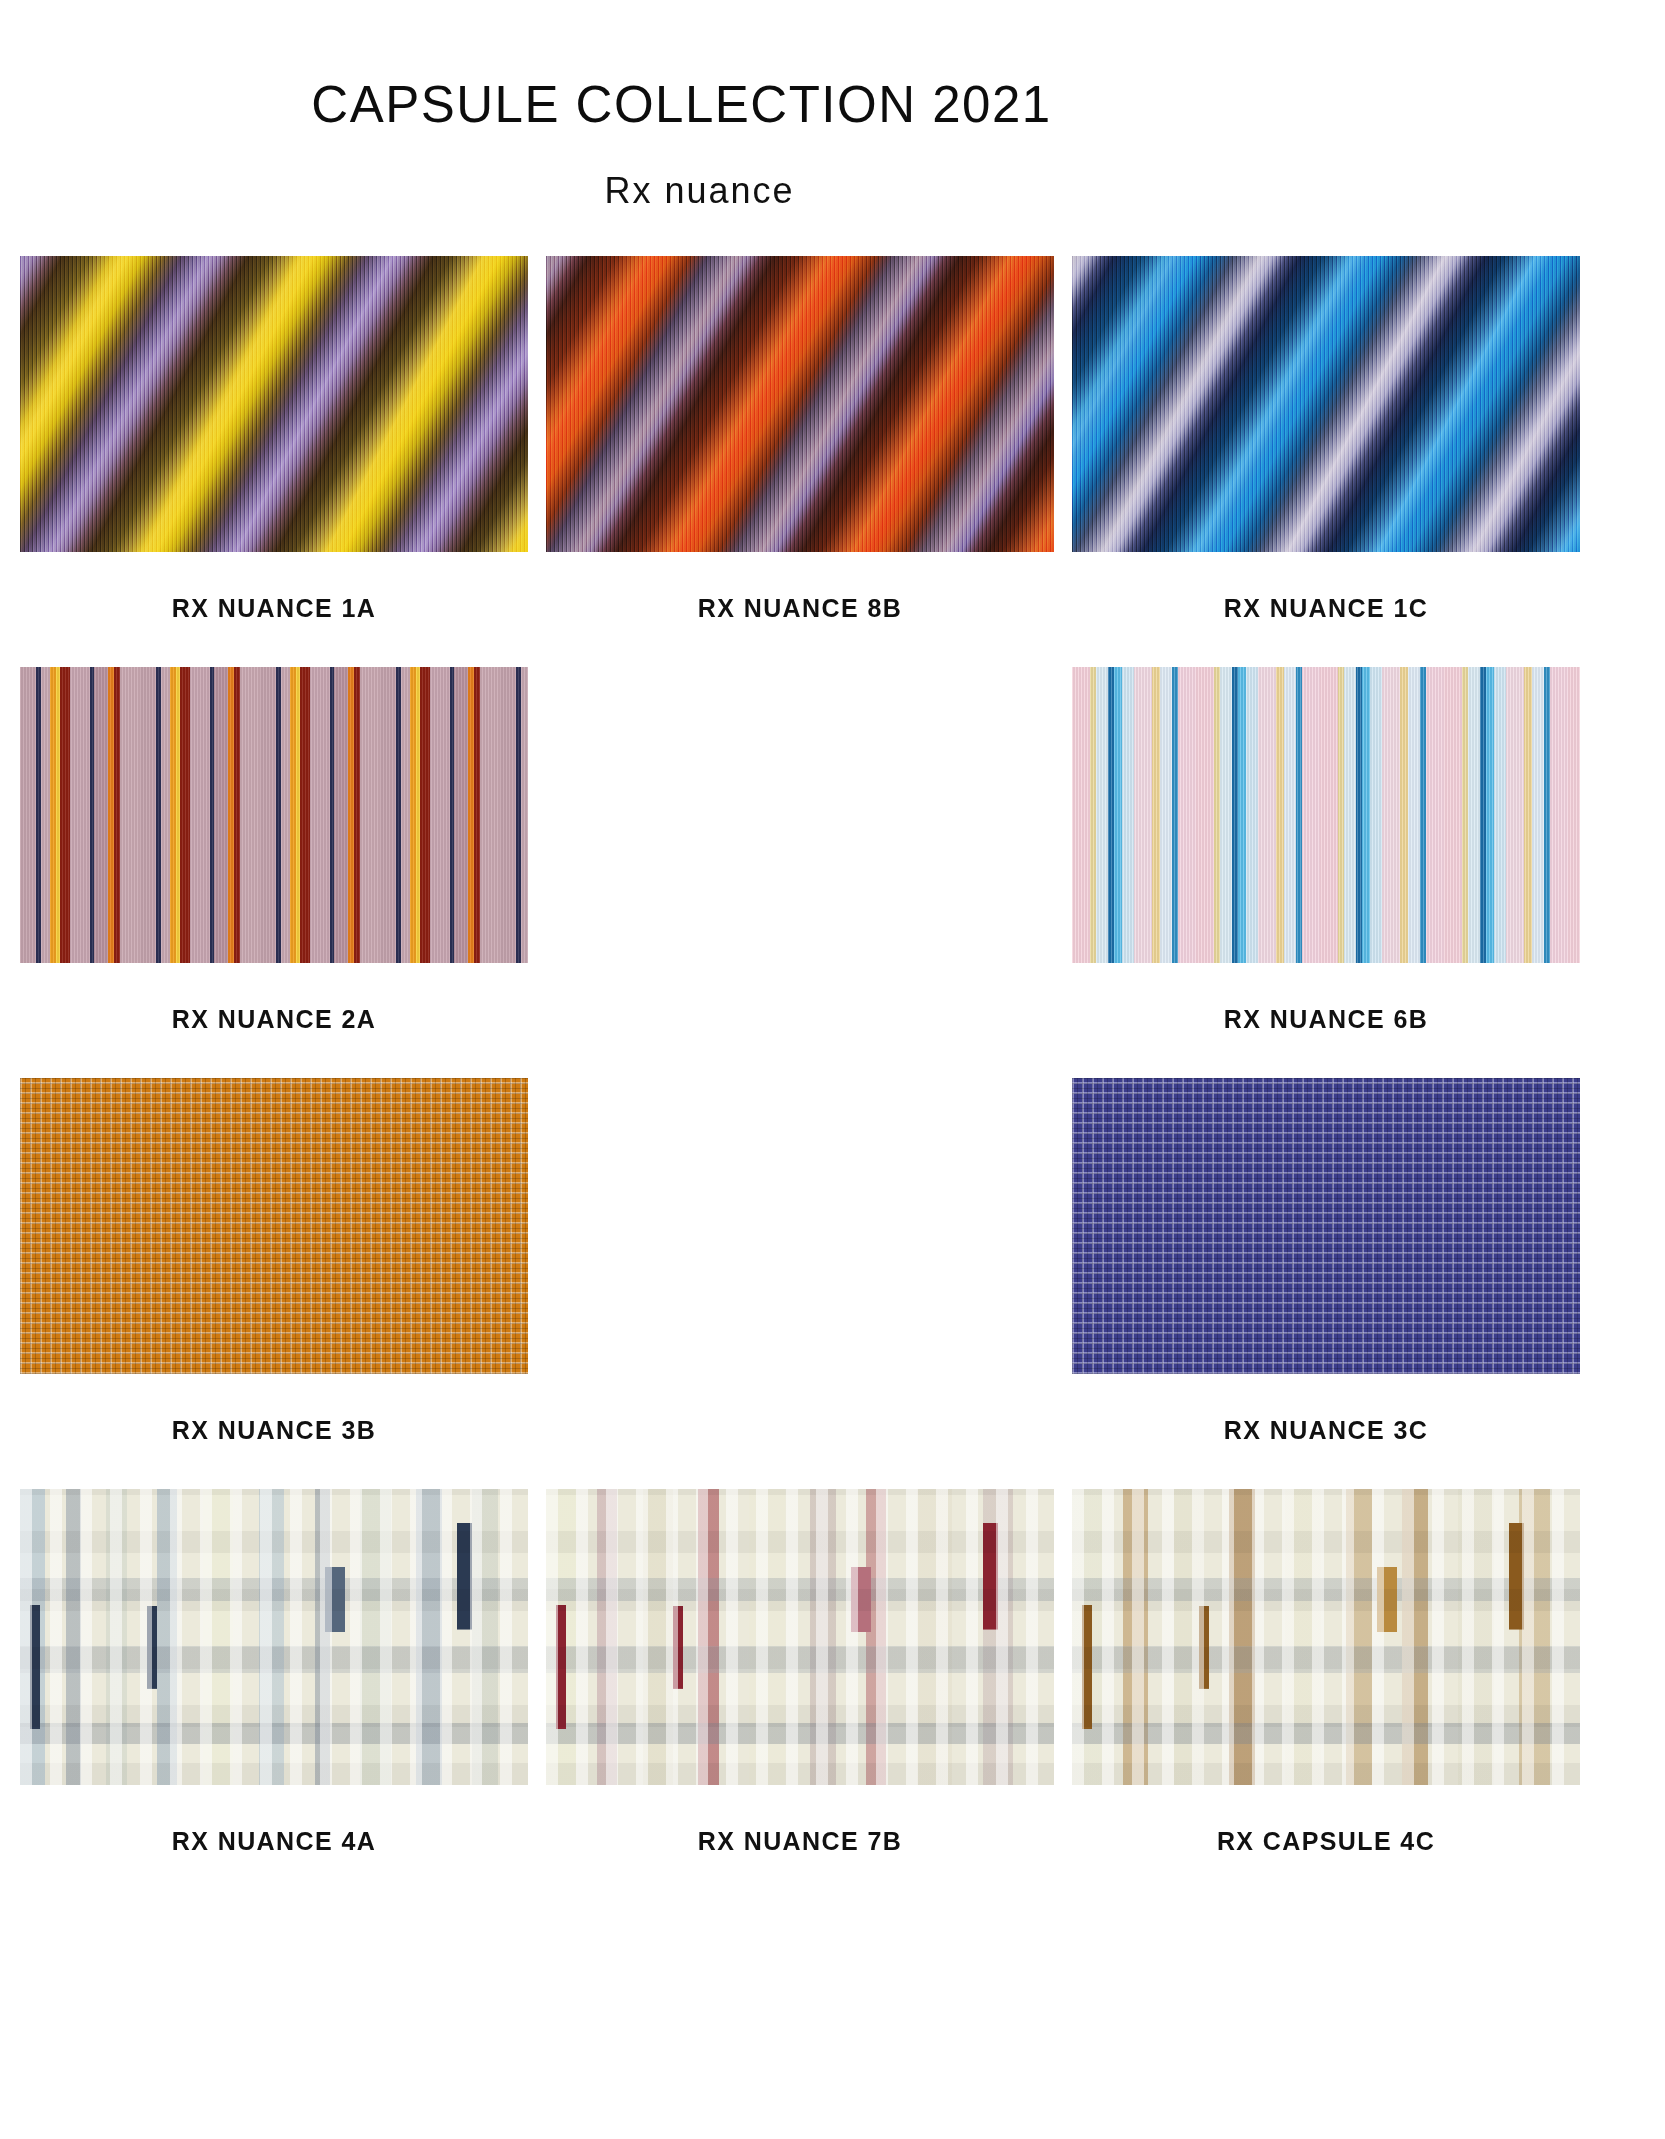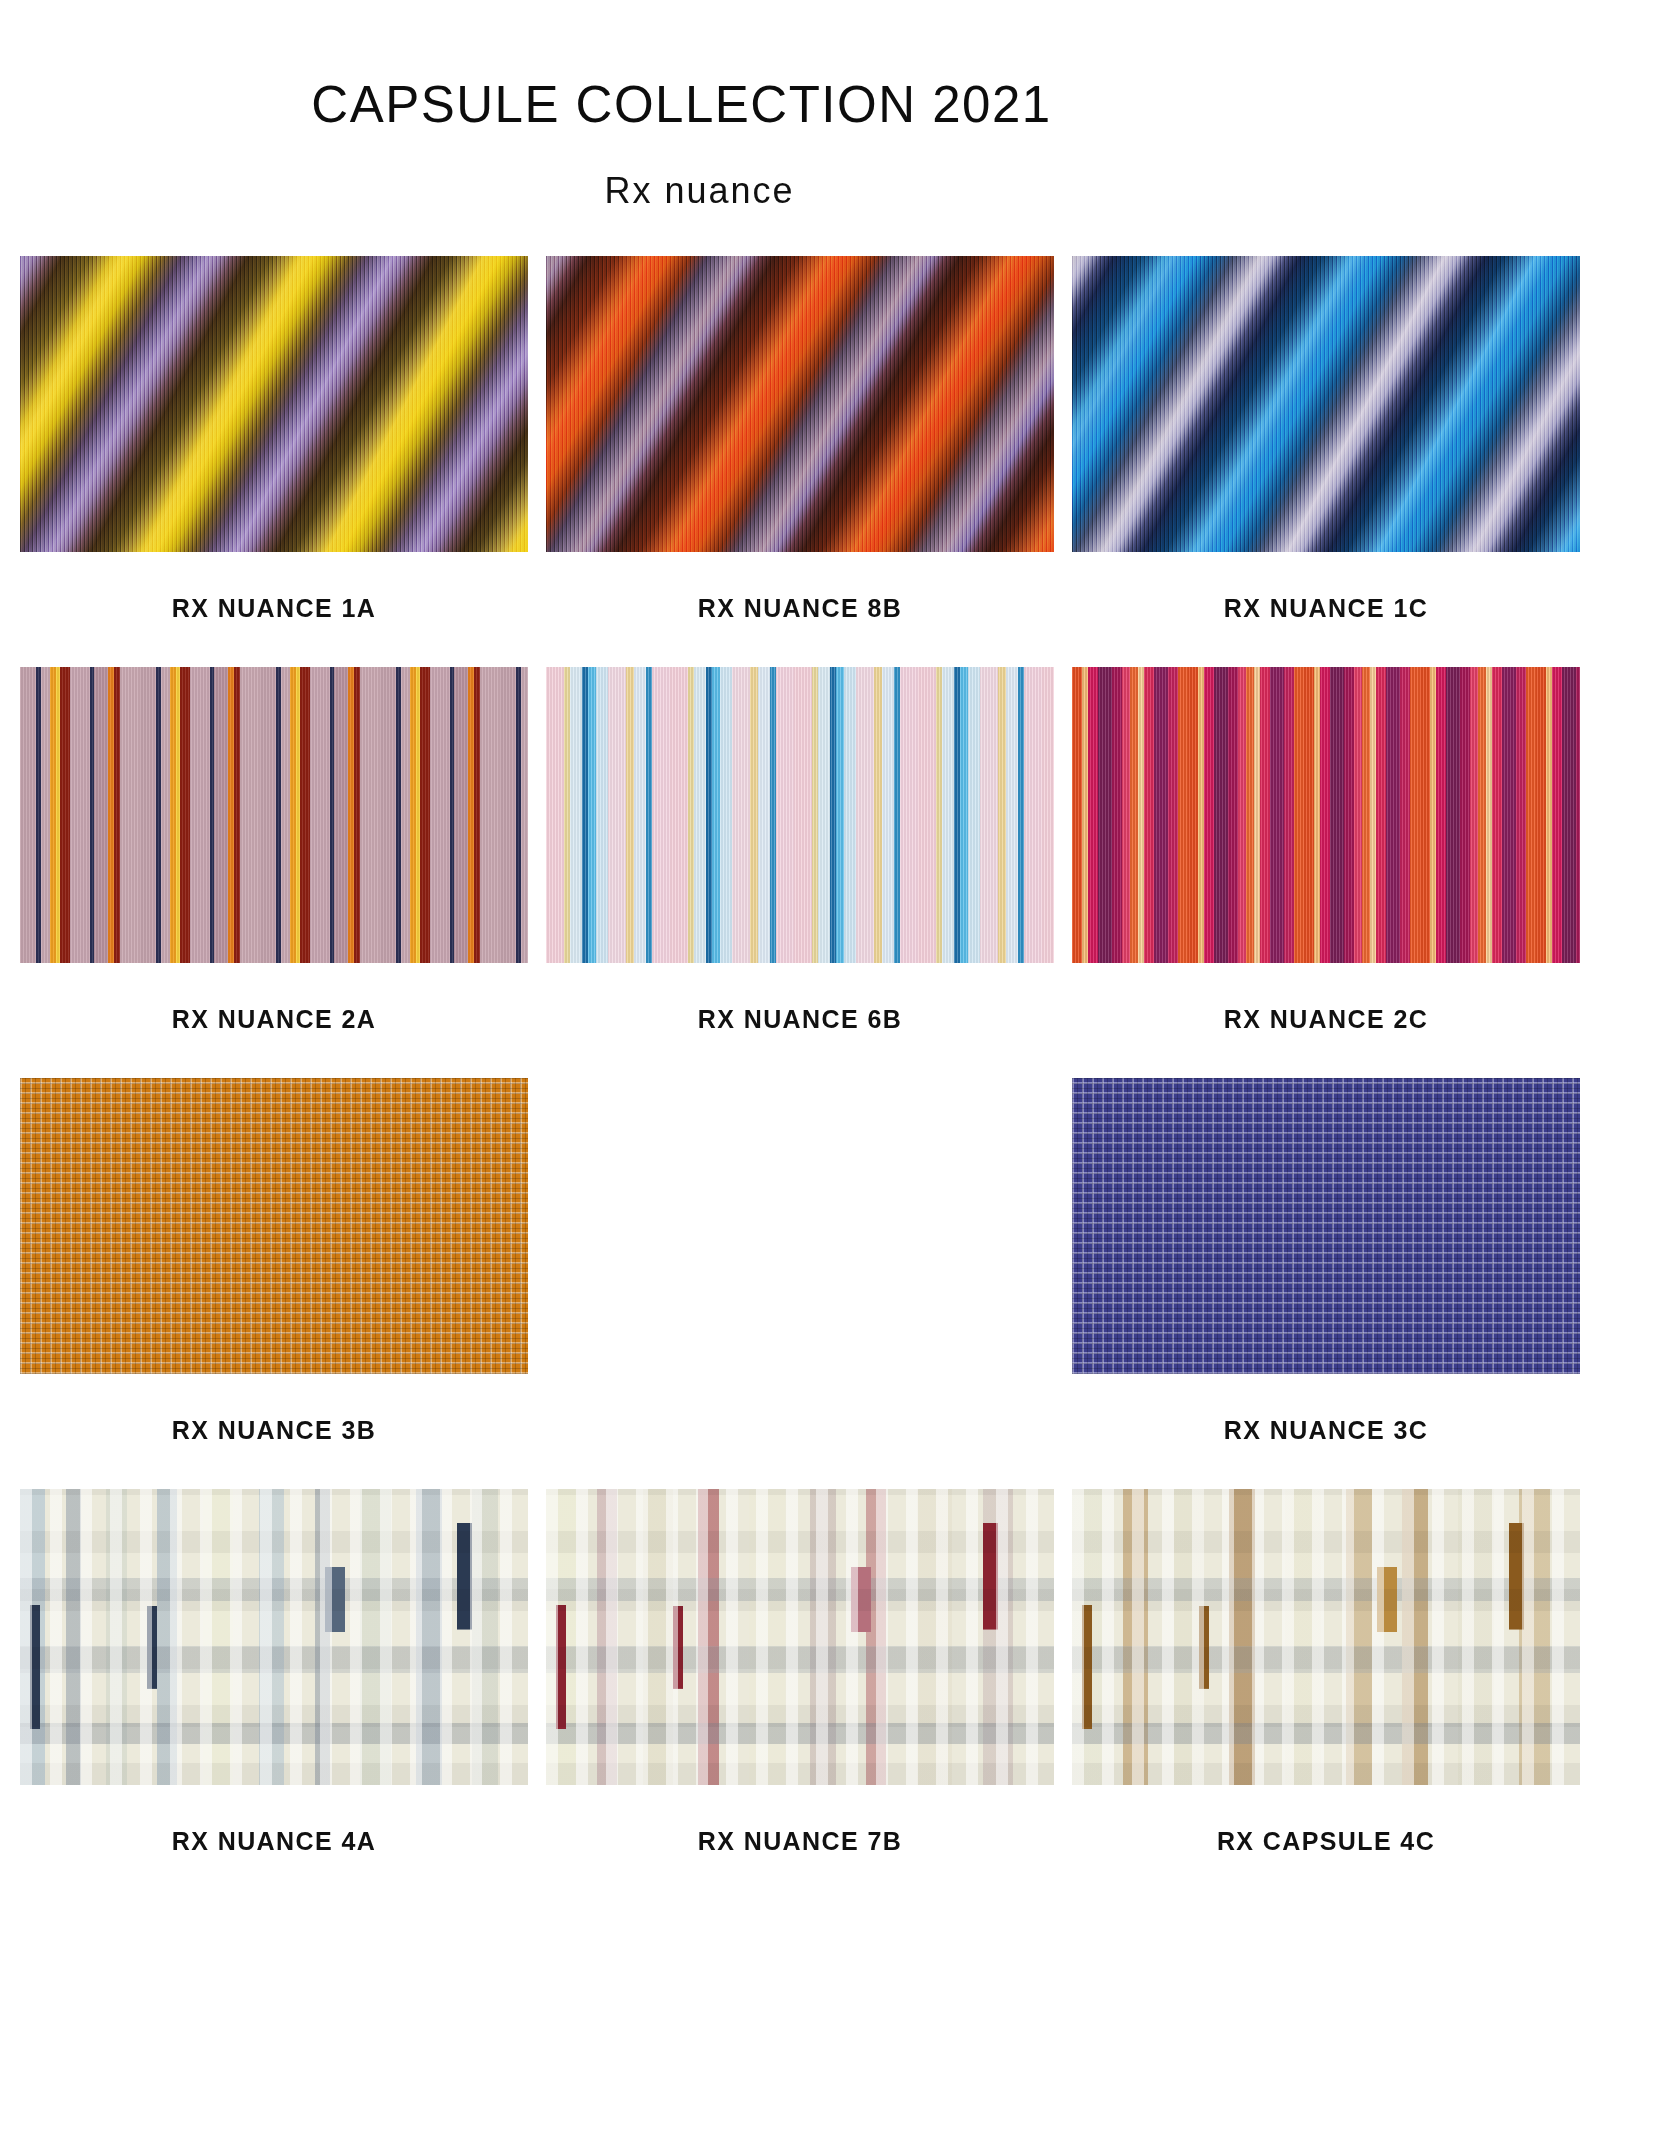--- a/index.html
+++ b/index.html
@@ -385,27 +385,20 @@
         </div>
         <div class="caption">RX NUANCE 2A</div>
       </div>
       <div class="cell">
         <div class="swatch sw-2b">
           <div class="layer l1"></div>
           <div class="layer l2"></div>
         </div>
         <div class="caption">RX NUANCE 6B</div>
       </div>
-      <div class="cell">
-        <div class="swatch sw-2c">
-          <div class="layer l1"></div>
-          <div class="layer l2"></div>
-        </div>
-        <div class="caption">RX NUANCE 2C</div>
-      </div>
     </div>
 
     <div class="row">
       <div class="cell">
         <div class="swatch grid-sw sw-3b">
           <div class="layer l1"></div>
           <div class="layer l2"></div>
         </div>
         <div class="caption">RX NUANCE 3B</div>
       </div>

